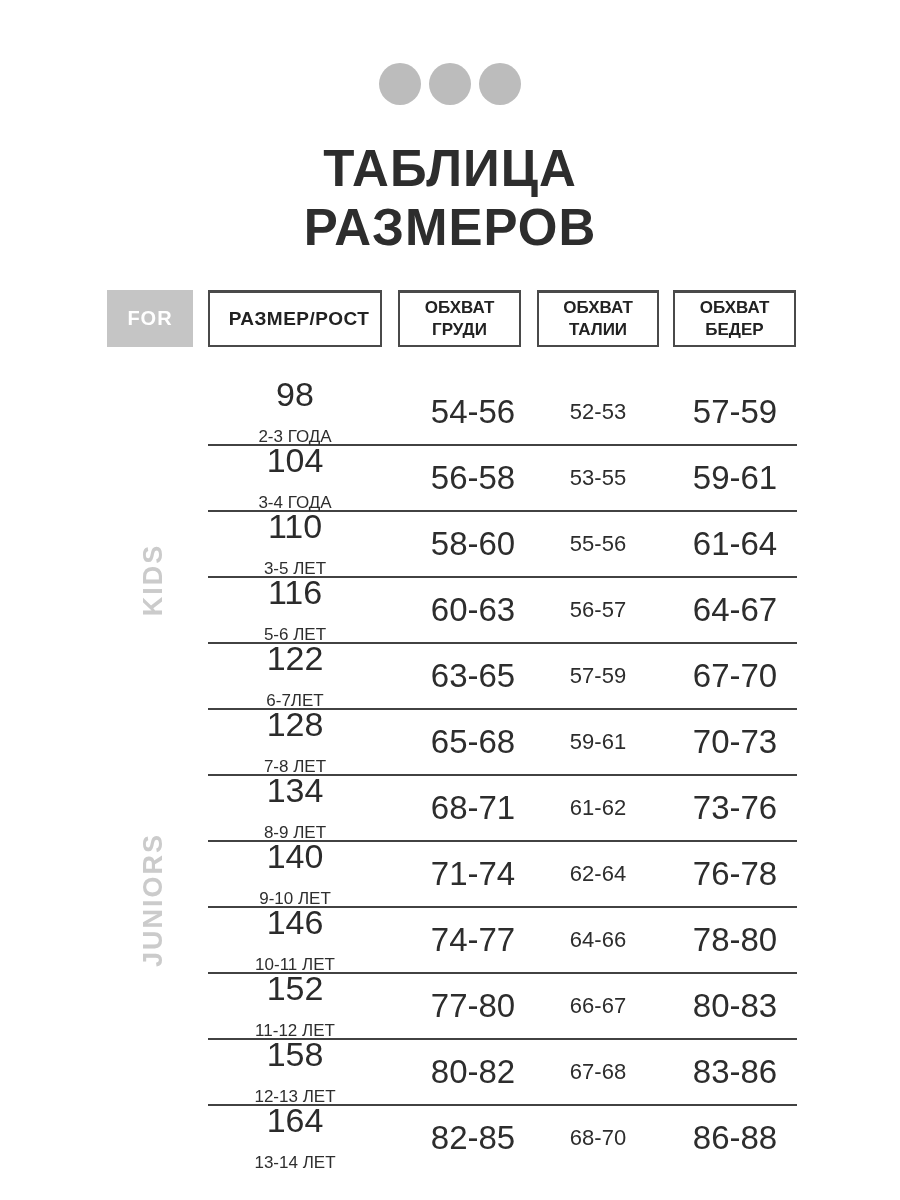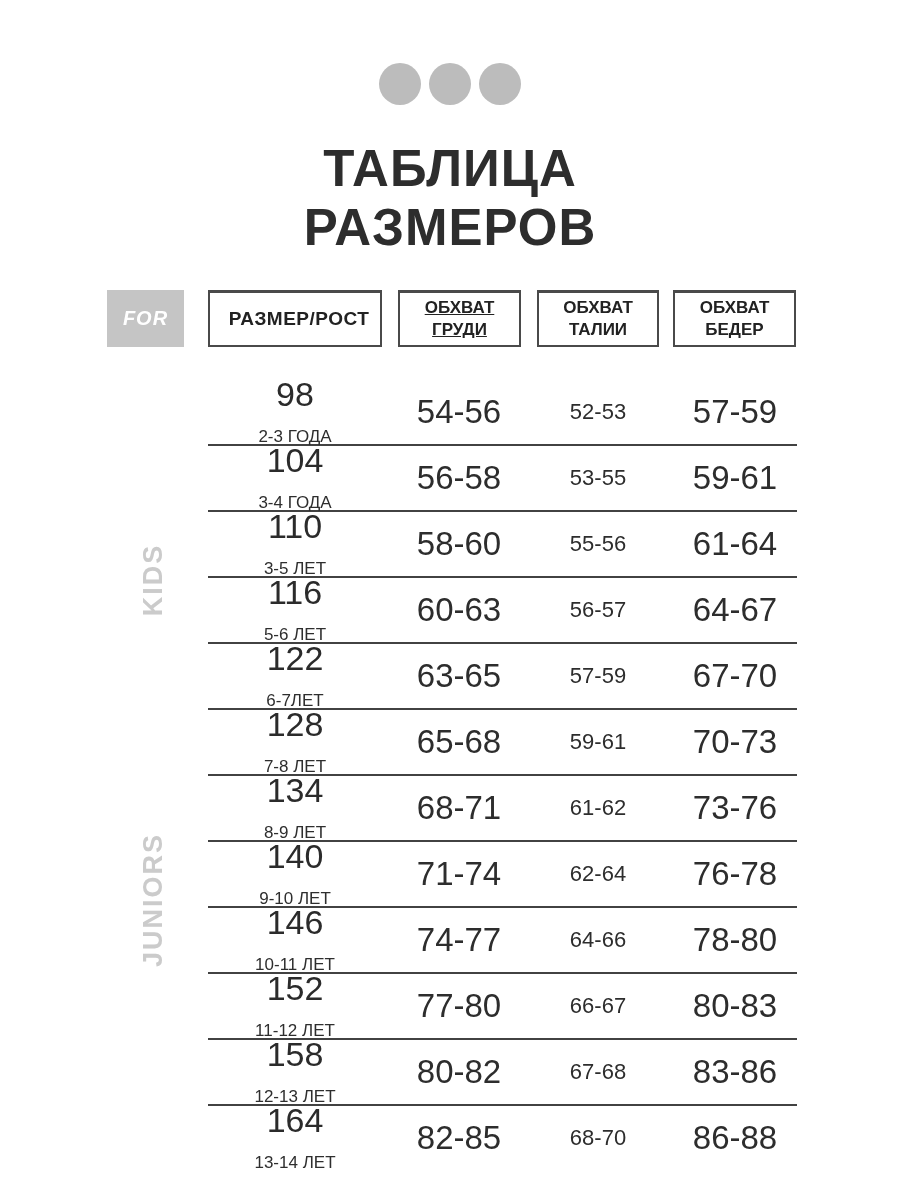--- a/index.html
+++ b/index.html
@@ -41,33 +41,33 @@
   
   .hbox{
     position:absolute;top:290px;height:57px;
     box-sizing:border-box;
     display:flex;align-items:center;justify-content:center;
     text-align:center;
     color:#222222;
     font-weight:700;
   }
   .hbox.for{
-    left:107px;width:77px;
+    left:107px;width:86px;
     background:var(--for-bg);
     color:var(--for-text);
-    font-size:20px;letter-spacing:1px;font-style:italic;
+    font-size:20px;letter-spacing:1px;
   }
   .hbox.bordered{
     background:#ffffff;
     border:2px solid var(--border-dark);
     border-top-width:3px;
     padding-left:8px;
   }
   .hbox.size-col{left:208px;width:174px;font-size:19px;letter-spacing:0.5px;}
-  .hbox.chest-col{left:398px;width:123px;font-size:17px;line-height:22px;padding:0 8px;text-decoration:underline;}
+  .hbox.chest-col{left:398px;width:123px;font-size:17px;line-height:22px;padding:0 8px;}
   .hbox.waist-col{left:537px;width:122px;font-size:17px;line-height:22px;padding:0 8px;}
   .hbox.hips-col{left:673px;width:123px;font-size:17px;line-height:22px;padding:12px 8px;}
   
   .tbody{
     position:absolute;left:208px;top:380px;width:589px;
   }
   .trow{
     position:relative;height:64px;
     border-bottom:2px solid var(--line-dark);
   }
@@ -77,21 +77,21 @@
     display:flex;align-items:center;justify-content:center;
     color:var(--text-dark);
   }
   .cell.size{
     left:0;width:174px;
     flex-direction:column;
     gap:18px;
   }
   .size-num{font-size:34px;line-height:32px;color:#2b2b2b;}
   .age-sub{font-size:17px;line-height:18px;color:#2e2e2e;}
-  .cell.chest{left:190px;width:122px;font-size:33px;}
+  .cell.chest{left:204px;width:122px;font-size:33px;}
   .cell.waist{left:329px;width:122px;font-size:22px;}
   .cell.hips{left:465px;width:124px;font-size:33px;}
   
   .side-label{
     position:absolute;
     transform:translate(-50%,-50%) rotate(-90deg);
     font-size:27px;font-weight:700;letter-spacing:2px;
     color:var(--side-gray);
     white-space:nowrap;
   }

